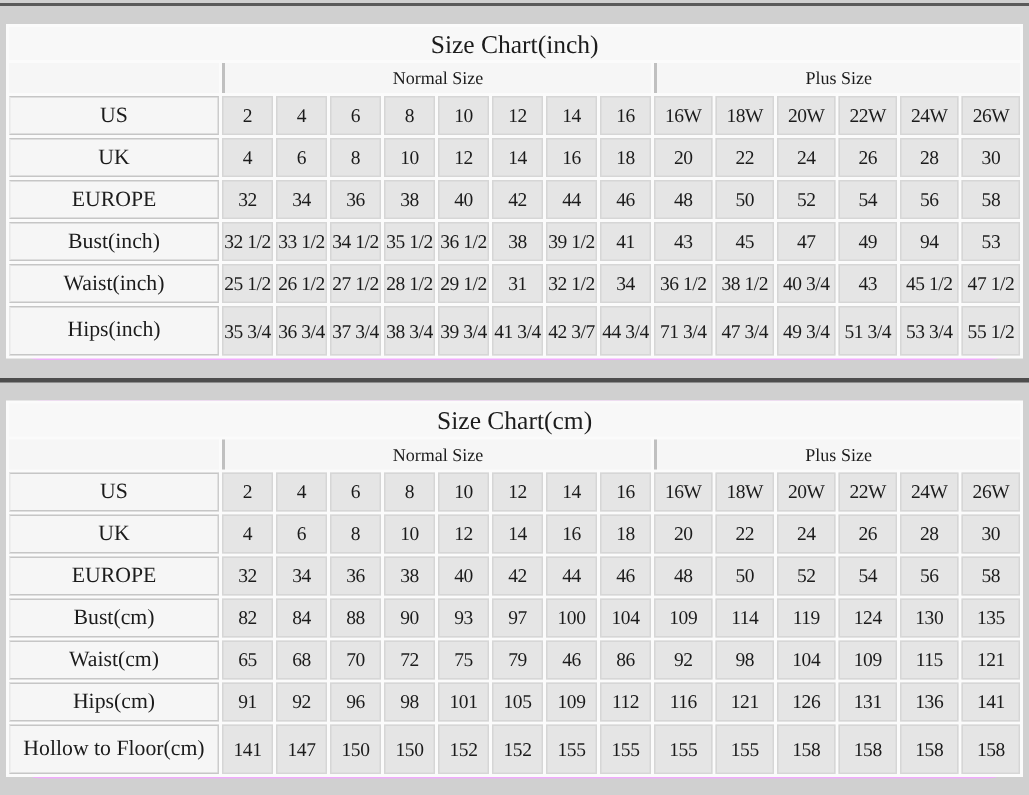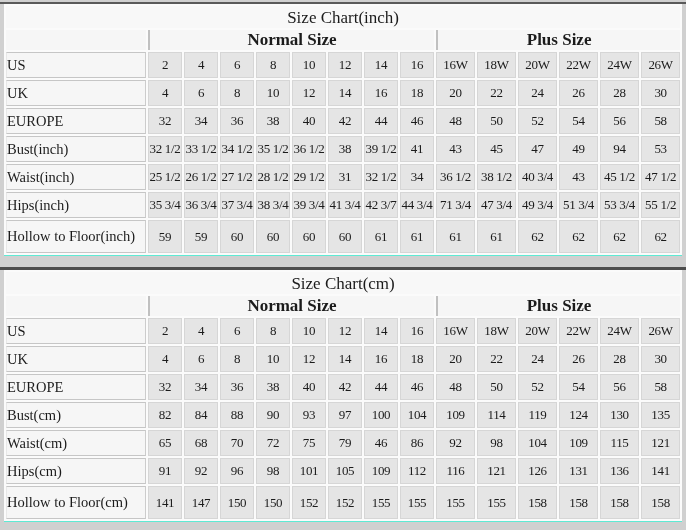--- a/index.html
+++ b/index.html
@@ -28,23 +28,24 @@
     background: #5a5a5a;
   }
   .table-block + .table-block {
     margin-top: 11px;
   }
   .table-block + .table-block .top-rule {
     height: 3px;
     background: #4d4d4d;
   }
   .sheet {
-    margin: 0 4px;
-    background: #5eead4;
+    margin: 12px 4px;
+    background: #f0abfc;
     padding-bottom: 1px;
+    border-radius: 23px;
   }
   table {
     width: 678px;
     table-layout: fixed;
     border-collapse: separate;
     border-spacing: 2px;
     background: #fbfbfb;
   }
   col.c-label  { width: 140px; }
   col.c-normal { width: 34px; }
@@ -54,42 +55,42 @@
     height: 21px;
     font-size: 17px;
     font-weight: normal;
     text-align: center;
     background: #f8f8f8;
     padding: 1px 0 0 0;
     white-space: nowrap;
   }
   tr.group-row th {
     height: 20px;
-    font-size: 17px;
-    font-weight: bold;
+    font-size: 12px;
+    font-weight: normal;
     text-align: center;
     background: #f6f6f6;
     padding: 0;
     white-space: nowrap;
   }
   th.corner {
     background: #f8f8f8;
   }
   tr.group-row th.group {
     border-left: 2px solid #c0c0c0;
   }
   td.label {
     height: 24px;
     background: #f6f6f6;
     border-top: 1px solid #c6c6c6;
     border-bottom: 1px solid #c6c6c6;
     border-right: 1px solid #cccccc;
     border-left: 1px solid #e8e8e8;
     font-size: 14.5px;
-    text-align: left;
+    text-align: center;
     white-space: nowrap;
     padding: 0;
   }
   td.cell {
     height: 24px;
     background: #e5e5e5;
     border: 1px solid #d6d6d6;
     font-size: 13px;
     letter-spacing: -0.3px;
     text-align: center;
@@ -232,37 +233,20 @@
               <td class="cell normal">41 3/4</td>
               <td class="cell normal">42 3/7</td>
               <td class="cell normal">44 3/4</td>
               <td class="cell plus">71 3/4</td>
               <td class="cell plus">47 3/4</td>
               <td class="cell plus">49 3/4</td>
               <td class="cell plus">51 3/4</td>
               <td class="cell plus">53 3/4</td>
               <td class="cell plus">55 1/2</td>
             </tr>
-            <tr>
-              <td class="label">Hollow to Floor(inch)</td>
-              <td class="cell normal">59</td>
-              <td class="cell normal">59</td>
-              <td class="cell normal">60</td>
-              <td class="cell normal">60</td>
-              <td class="cell normal">60</td>
-              <td class="cell normal">60</td>
-              <td class="cell normal">61</td>
-              <td class="cell normal">61</td>
-              <td class="cell plus">61</td>
-              <td class="cell plus">61</td>
-              <td class="cell plus">62</td>
-              <td class="cell plus">62</td>
-              <td class="cell plus">62</td>
-              <td class="cell plus">62</td>
-            </tr>
           </tbody>
       </table>
     </div>
   </div>
 
   <div class="table-block">
     <div class="top-rule"></div>
     <div class="sheet">
       <table>
         <colgroup>

